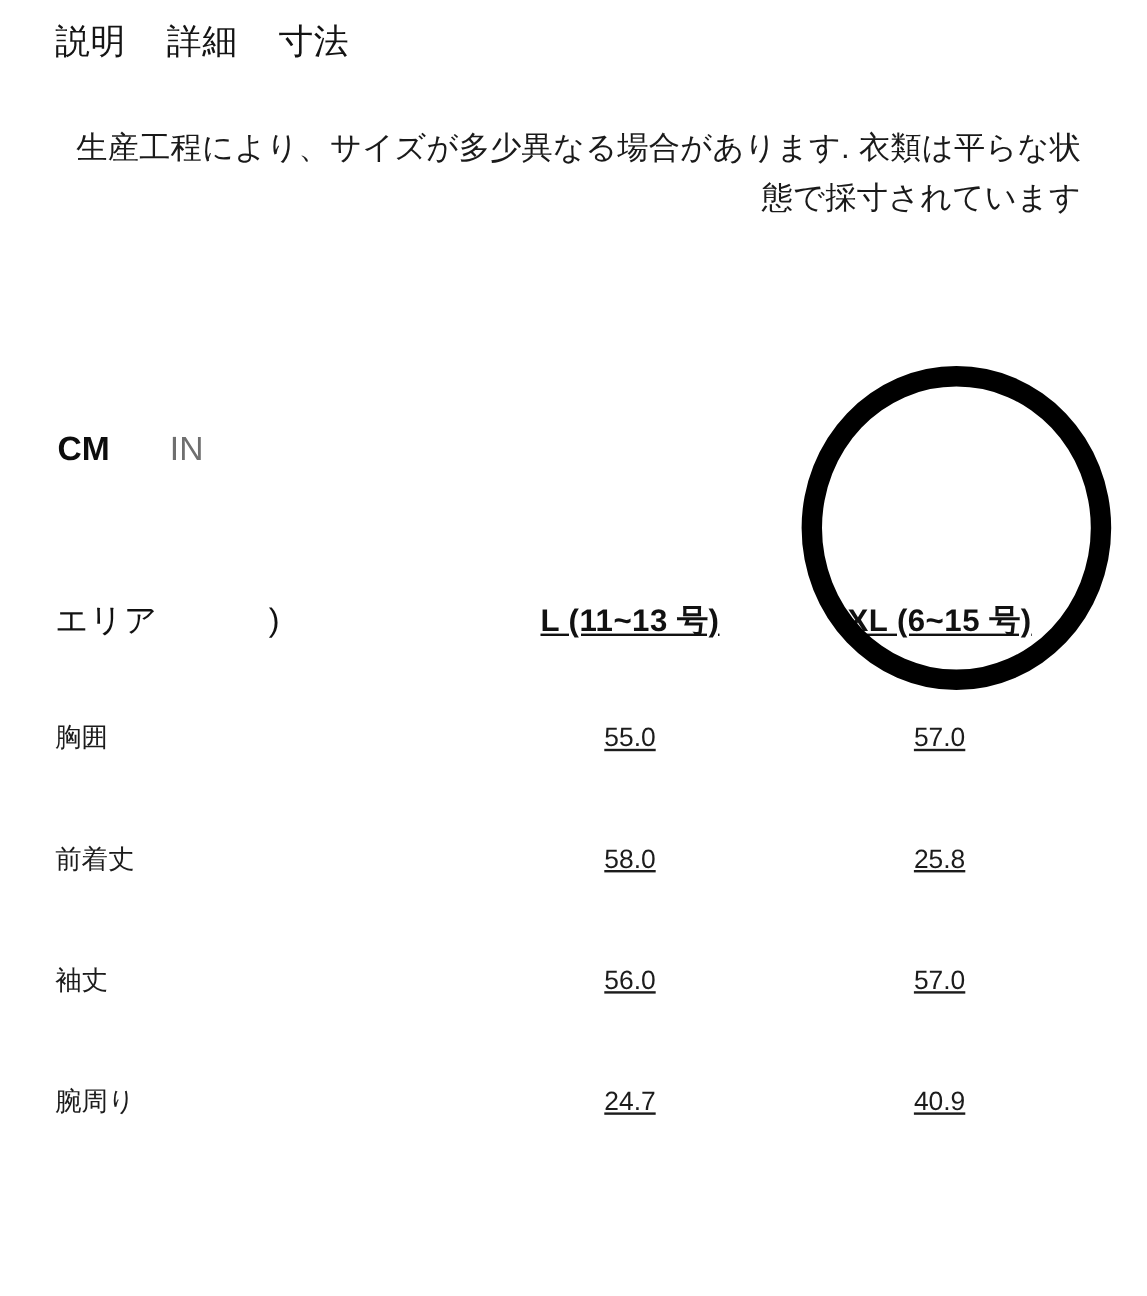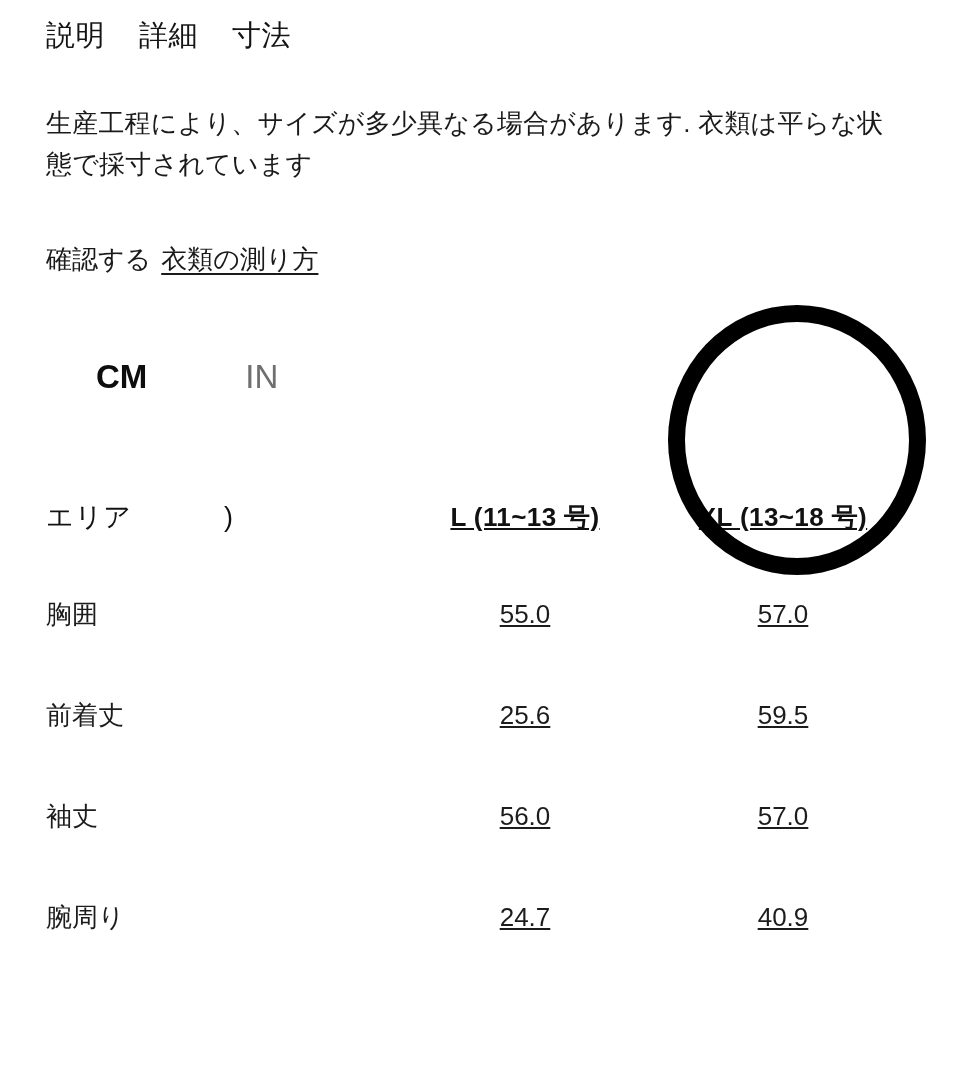--- a/index.html
+++ b/index.html
@@ -45,20 +45,21 @@
   
   .desc {
     position: absolute;
     left: 46px;
     top: 103px;
     width: 855px;
     font-size: 26px;
     line-height: 1.58;
     color: #1a1a1a;
     letter-spacing: 0.2px;
+    text-align: right;
   }
 
   
   .confirm-line {
     position: absolute;
     left: 46px;
     top: 243px;
     font-size: 26px;
     line-height: 1.3;
     color: #1a1a1a;
@@ -76,24 +77,23 @@
   
   .units {
     position: absolute;
     left: 48px;
     top: 358px;
     display: flex;
     align-items: baseline;
     gap: 50px;
   }
   .unit {
-    font-size: 33px;
+    font-size: 28px;
     color: #6f6f6f;
     cursor: pointer;
-    margin-left: 48px;
   }
   .unit.active {
     color: #0d0d0d;
     font-weight: 700;
   }
 
   
   .size-table {
     position: absolute;
     left: 46px;
@@ -112,21 +112,21 @@
     height: 94px;
     vertical-align: middle;
     font-size: 26px;
     font-weight: 700;
     color: #111111;
     letter-spacing: 0.4px;
   }
   .size-table tbody td {
     height: 101px;
     vertical-align: middle;
-    font-size: 26px;
+    font-size: 22px;
     color: #1c1c1c;
   }
   .col-area   { width: 350px; text-align: left; }
   .col-val    { width: 258px; text-align: center; text-decoration: underline; }
 
   .hdr-area {
     text-align: left;
     font-weight: 400 !important;
     font-size: 27px !important;
   }
@@ -152,50 +152,46 @@
 <div class="page">
 
   <div class="tabs">
     <div class="tab">説明</div>
     <div class="tab">詳細</div>
     <div class="tab">寸法</div>
   </div>
 
   <div class="desc">生産工程により、サイズが多少異なる場合があります. 衣類は平らな状態で採寸されています</div>
 
-  <div class="confirm-line">
-    <span>確認する</span>
-    <span class="confirm-link">衣類の測り方</span>
-  </div>
 
   <div class="units">
     <span class="unit active">CM</span>
     <span class="unit">IN</span>
   </div>
 
   <table class="size-table">
     <thead>
       <tr>
         <th class="col-area hdr-area">
           <span class="area-word">エリア</span><span class="area-paren">)</span>
         </th>
         <th class="col-val">L (11~13 号)</th>
-        <th class="col-val">XL (13~18 号)</th>
+        <th class="col-val">XL (6~15 号)</th>
       </tr>
     </thead>
     <tbody>
       <tr>
         <td class="col-area">胸囲</td>
         <td class="col-val">55.0</td>
         <td class="col-val">57.0</td>
       </tr>
       <tr>
         <td class="col-area">前着丈</td>
-        <td class="col-val">25.6</td>
-        <td class="col-val">59.5</td>
+        <td class="col-val">58.0</td>
+        <td class="col-val">25.8</td>
       </tr>
       <tr>
         <td class="col-area">袖丈</td>
         <td class="col-val">56.0</td>
         <td class="col-val">57.0</td>
       </tr>
       <tr>
         <td class="col-area">腕周り</td>
         <td class="col-val">24.7</td>
         <td class="col-val">40.9</td>

